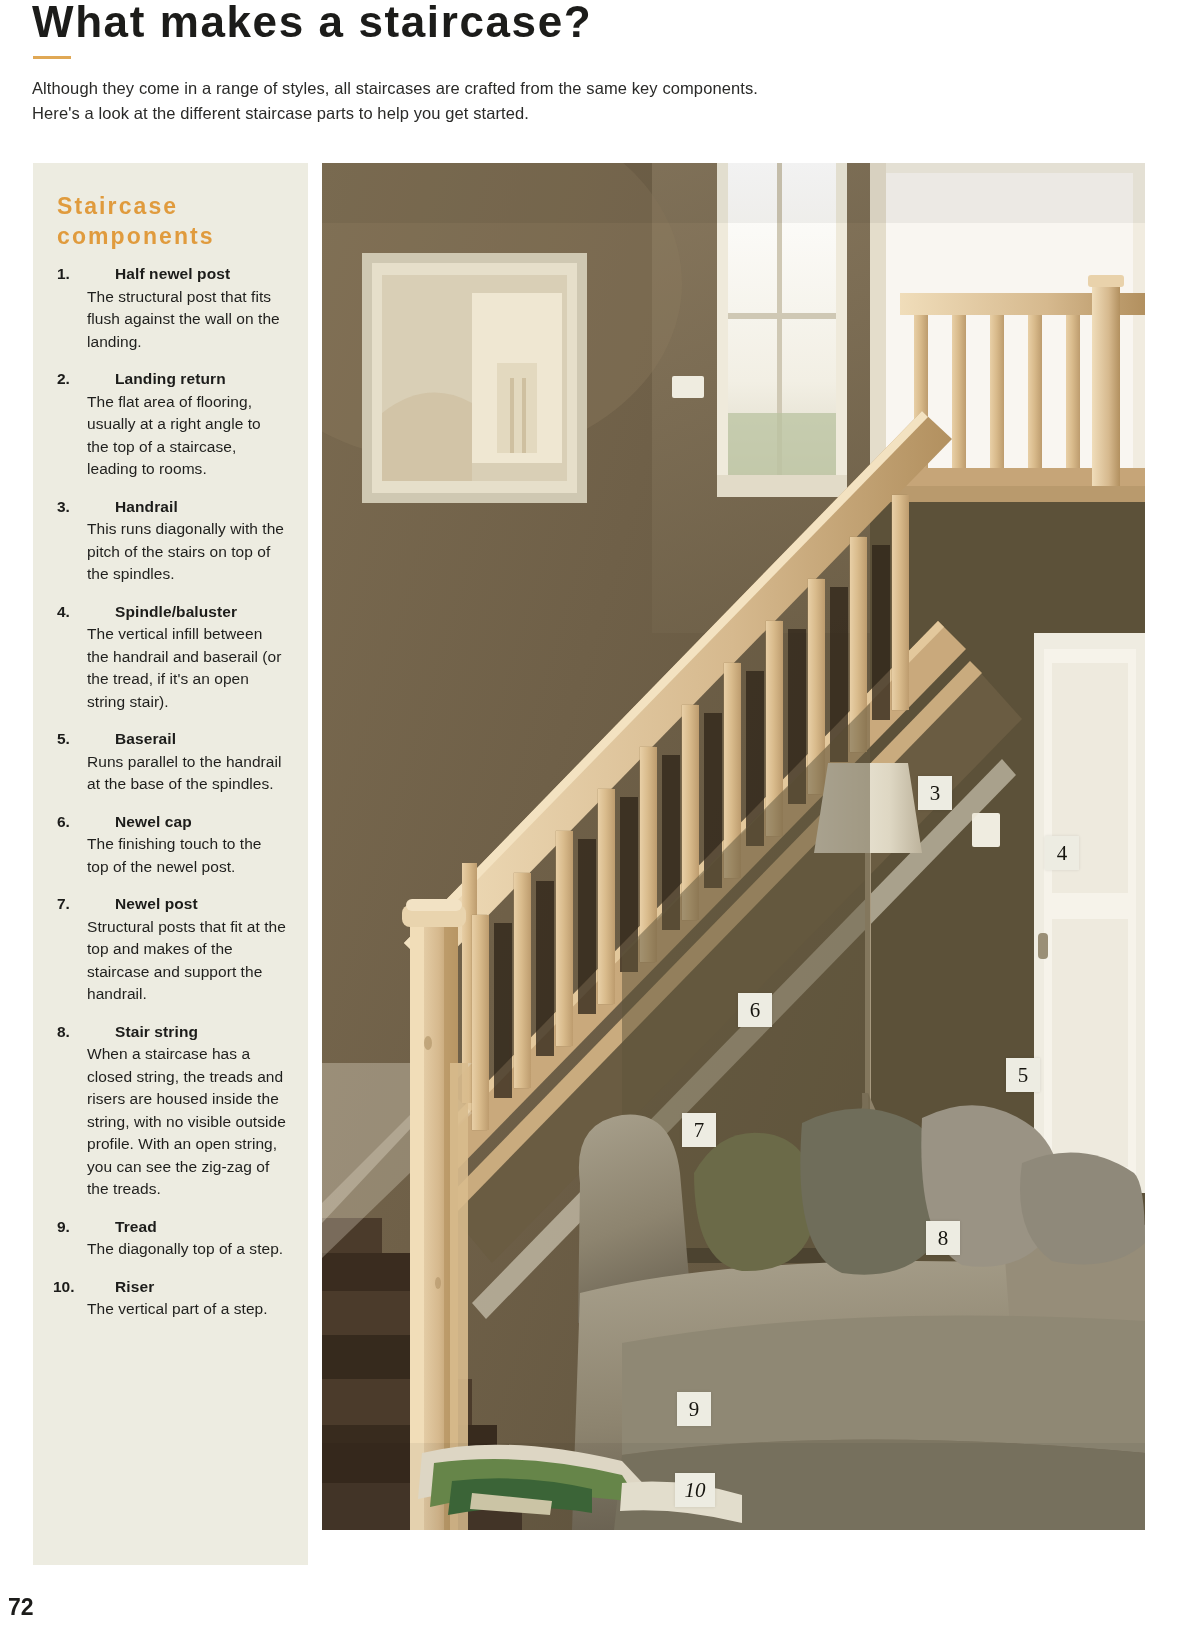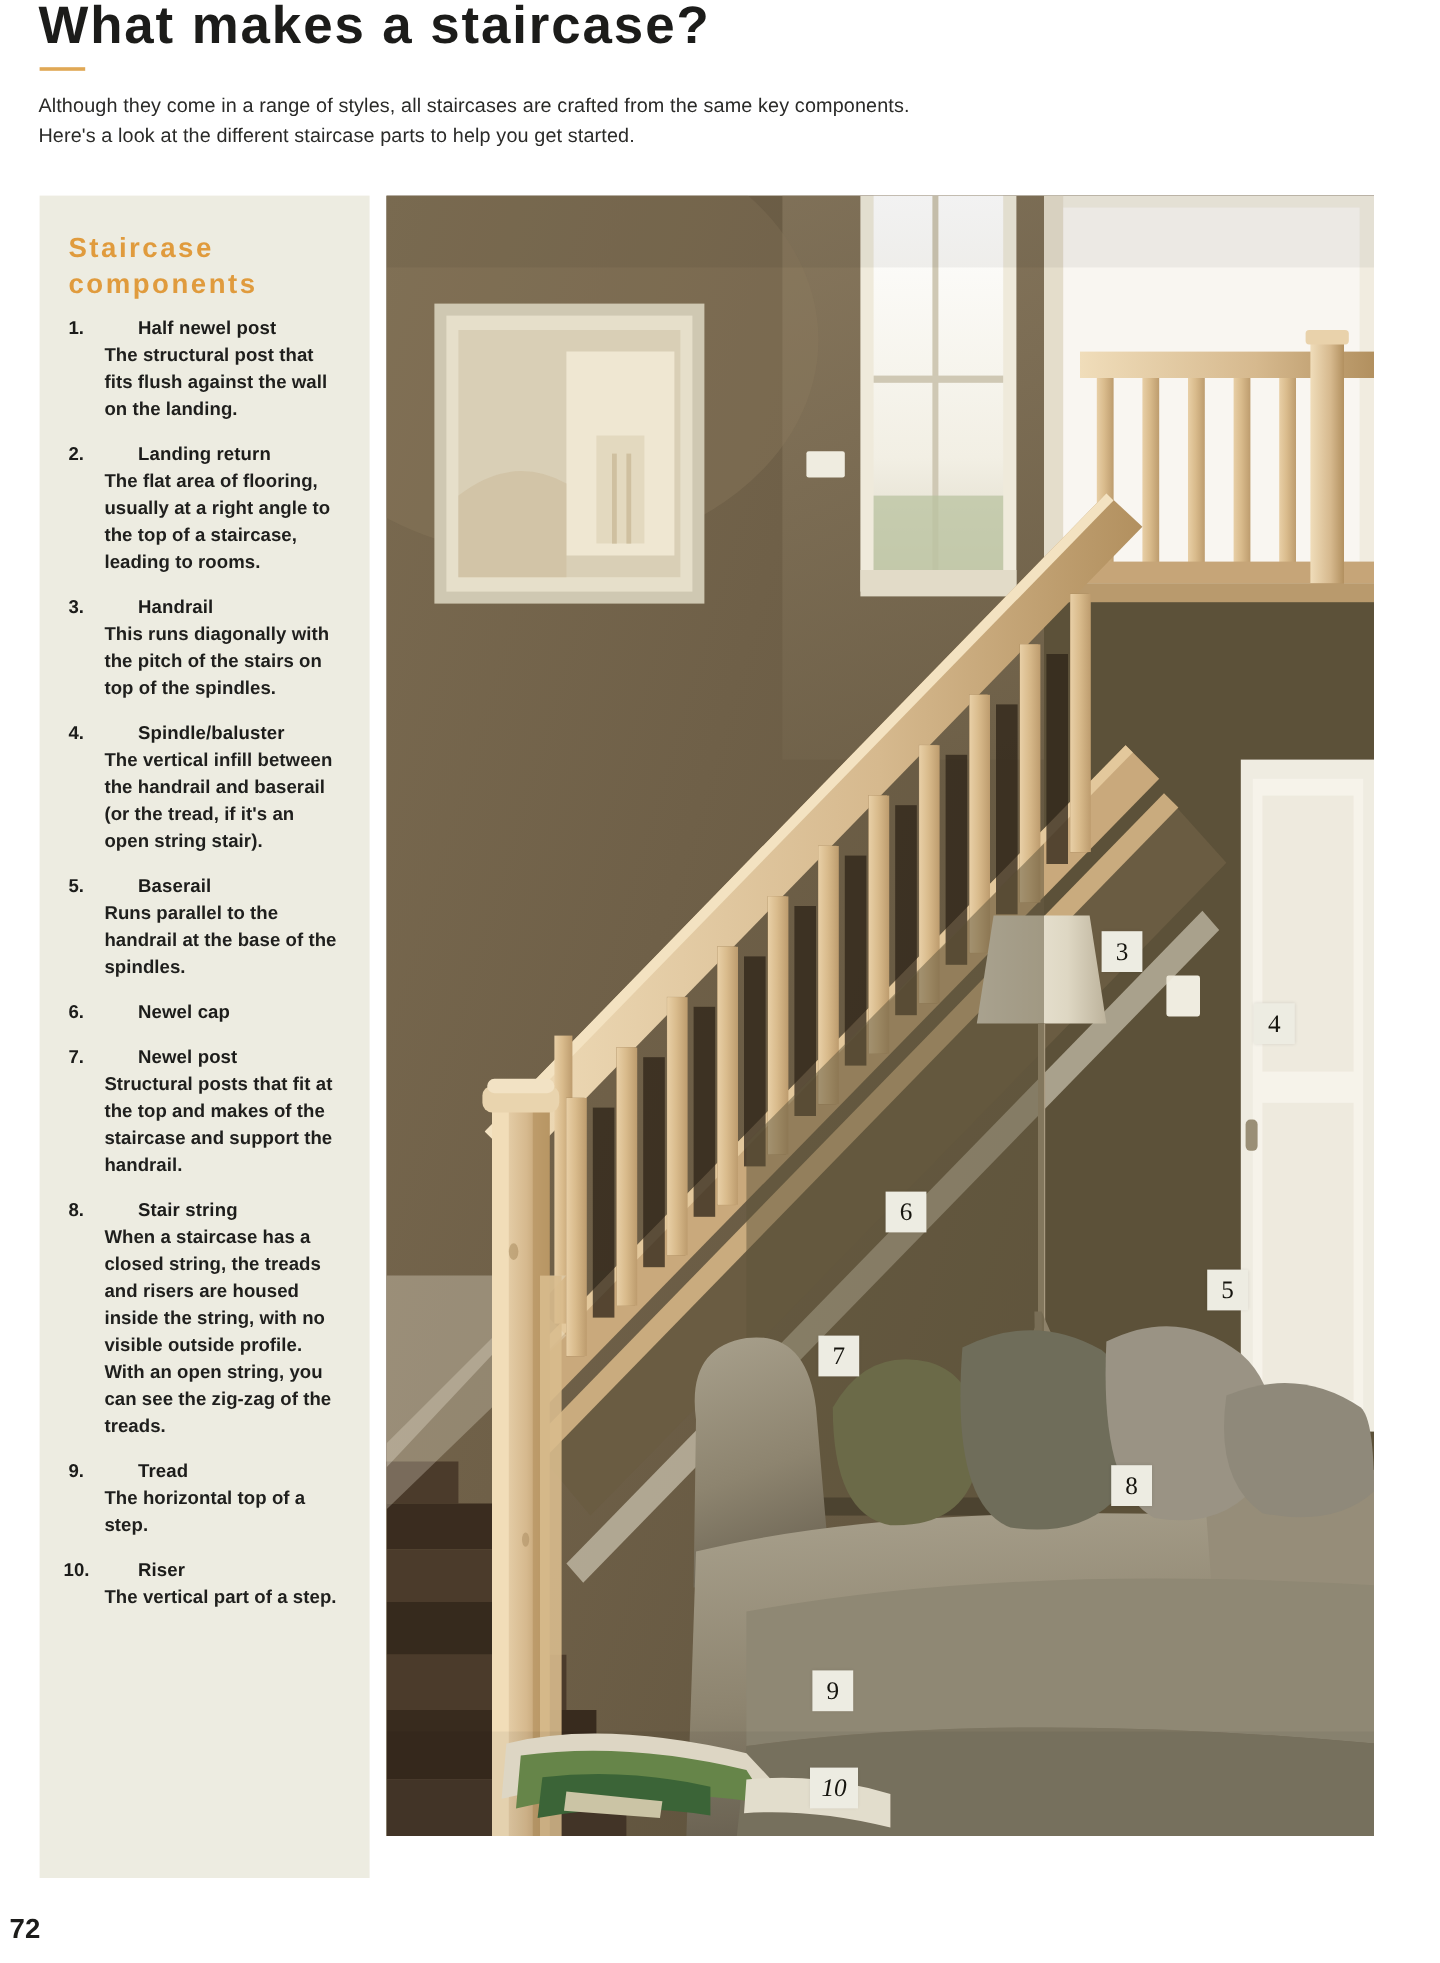--- a/index.html
+++ b/index.html
@@ -45,21 +45,21 @@
     position: absolute; left: 0; top: 0; width: 26px;
     text-align: left; font-size: 15.5px; font-weight: 700; color: #1c1c1a;
     line-height: 22.5px;
   }
   .comp-num.wide { left: -4px; width: 32px; }
   .comp-name {
     font-size: 15.5px; font-weight: 700; color: #1c1c1a;
     line-height: 22.5px; letter-spacing: 0.1px; margin-left: 28px;
   }
   .comp-desc {
-    font-size: 15.5px; font-weight: 700; color: #1f1f1d;
+    font-size: 15.5px; font-weight: 400; color: #1f1f1d;
     line-height: 22.5px; letter-spacing: 0.05px;
   }
 
   
   .photo {
     position: absolute; left: 322px; top: 163px;
     width: 823px; height: 1367px;
     overflow: hidden;
     background: #6d5d45;
   }
@@ -127,41 +127,42 @@
           <span class="comp-num">5.</span>
           <div>
             <div class="comp-name">Baserail</div>
             <div class="comp-desc">Runs parallel to the handrail at the base of the spindles.</div>
           </div>
         </li>
         <li class="comp-item">
           <span class="comp-num">6.</span>
           <div>
             <div class="comp-name">Newel cap</div>
+            <div class="comp-desc">The finishing touch to the top of the newel post.</div>
           </div>
         </li>
         <li class="comp-item">
           <span class="comp-num">7.</span>
           <div>
             <div class="comp-name">Newel post</div>
             <div class="comp-desc">Structural posts that fit at the top and makes of the staircase and support the handrail.</div>
           </div>
         </li>
         <li class="comp-item">
           <span class="comp-num">8.</span>
           <div>
             <div class="comp-name">Stair string</div>
             <div class="comp-desc">When a staircase has a closed string, the treads and risers are housed inside the string, with no visible outside profile. With an open string, you can see the zig-zag of the treads.</div>
           </div>
         </li>
         <li class="comp-item">
           <span class="comp-num">9.</span>
           <div>
             <div class="comp-name">Tread</div>
-            <div class="comp-desc">The horizontal top of a step.</div>
+            <div class="comp-desc">The diagonally top of a step.</div>
           </div>
         </li>
         <li class="comp-item">
           <span class="comp-num wide">10.</span>
           <div>
             <div class="comp-name">Riser</div>
             <div class="comp-desc">The vertical part of a step.</div>
           </div>
         </li>
       </ol>

